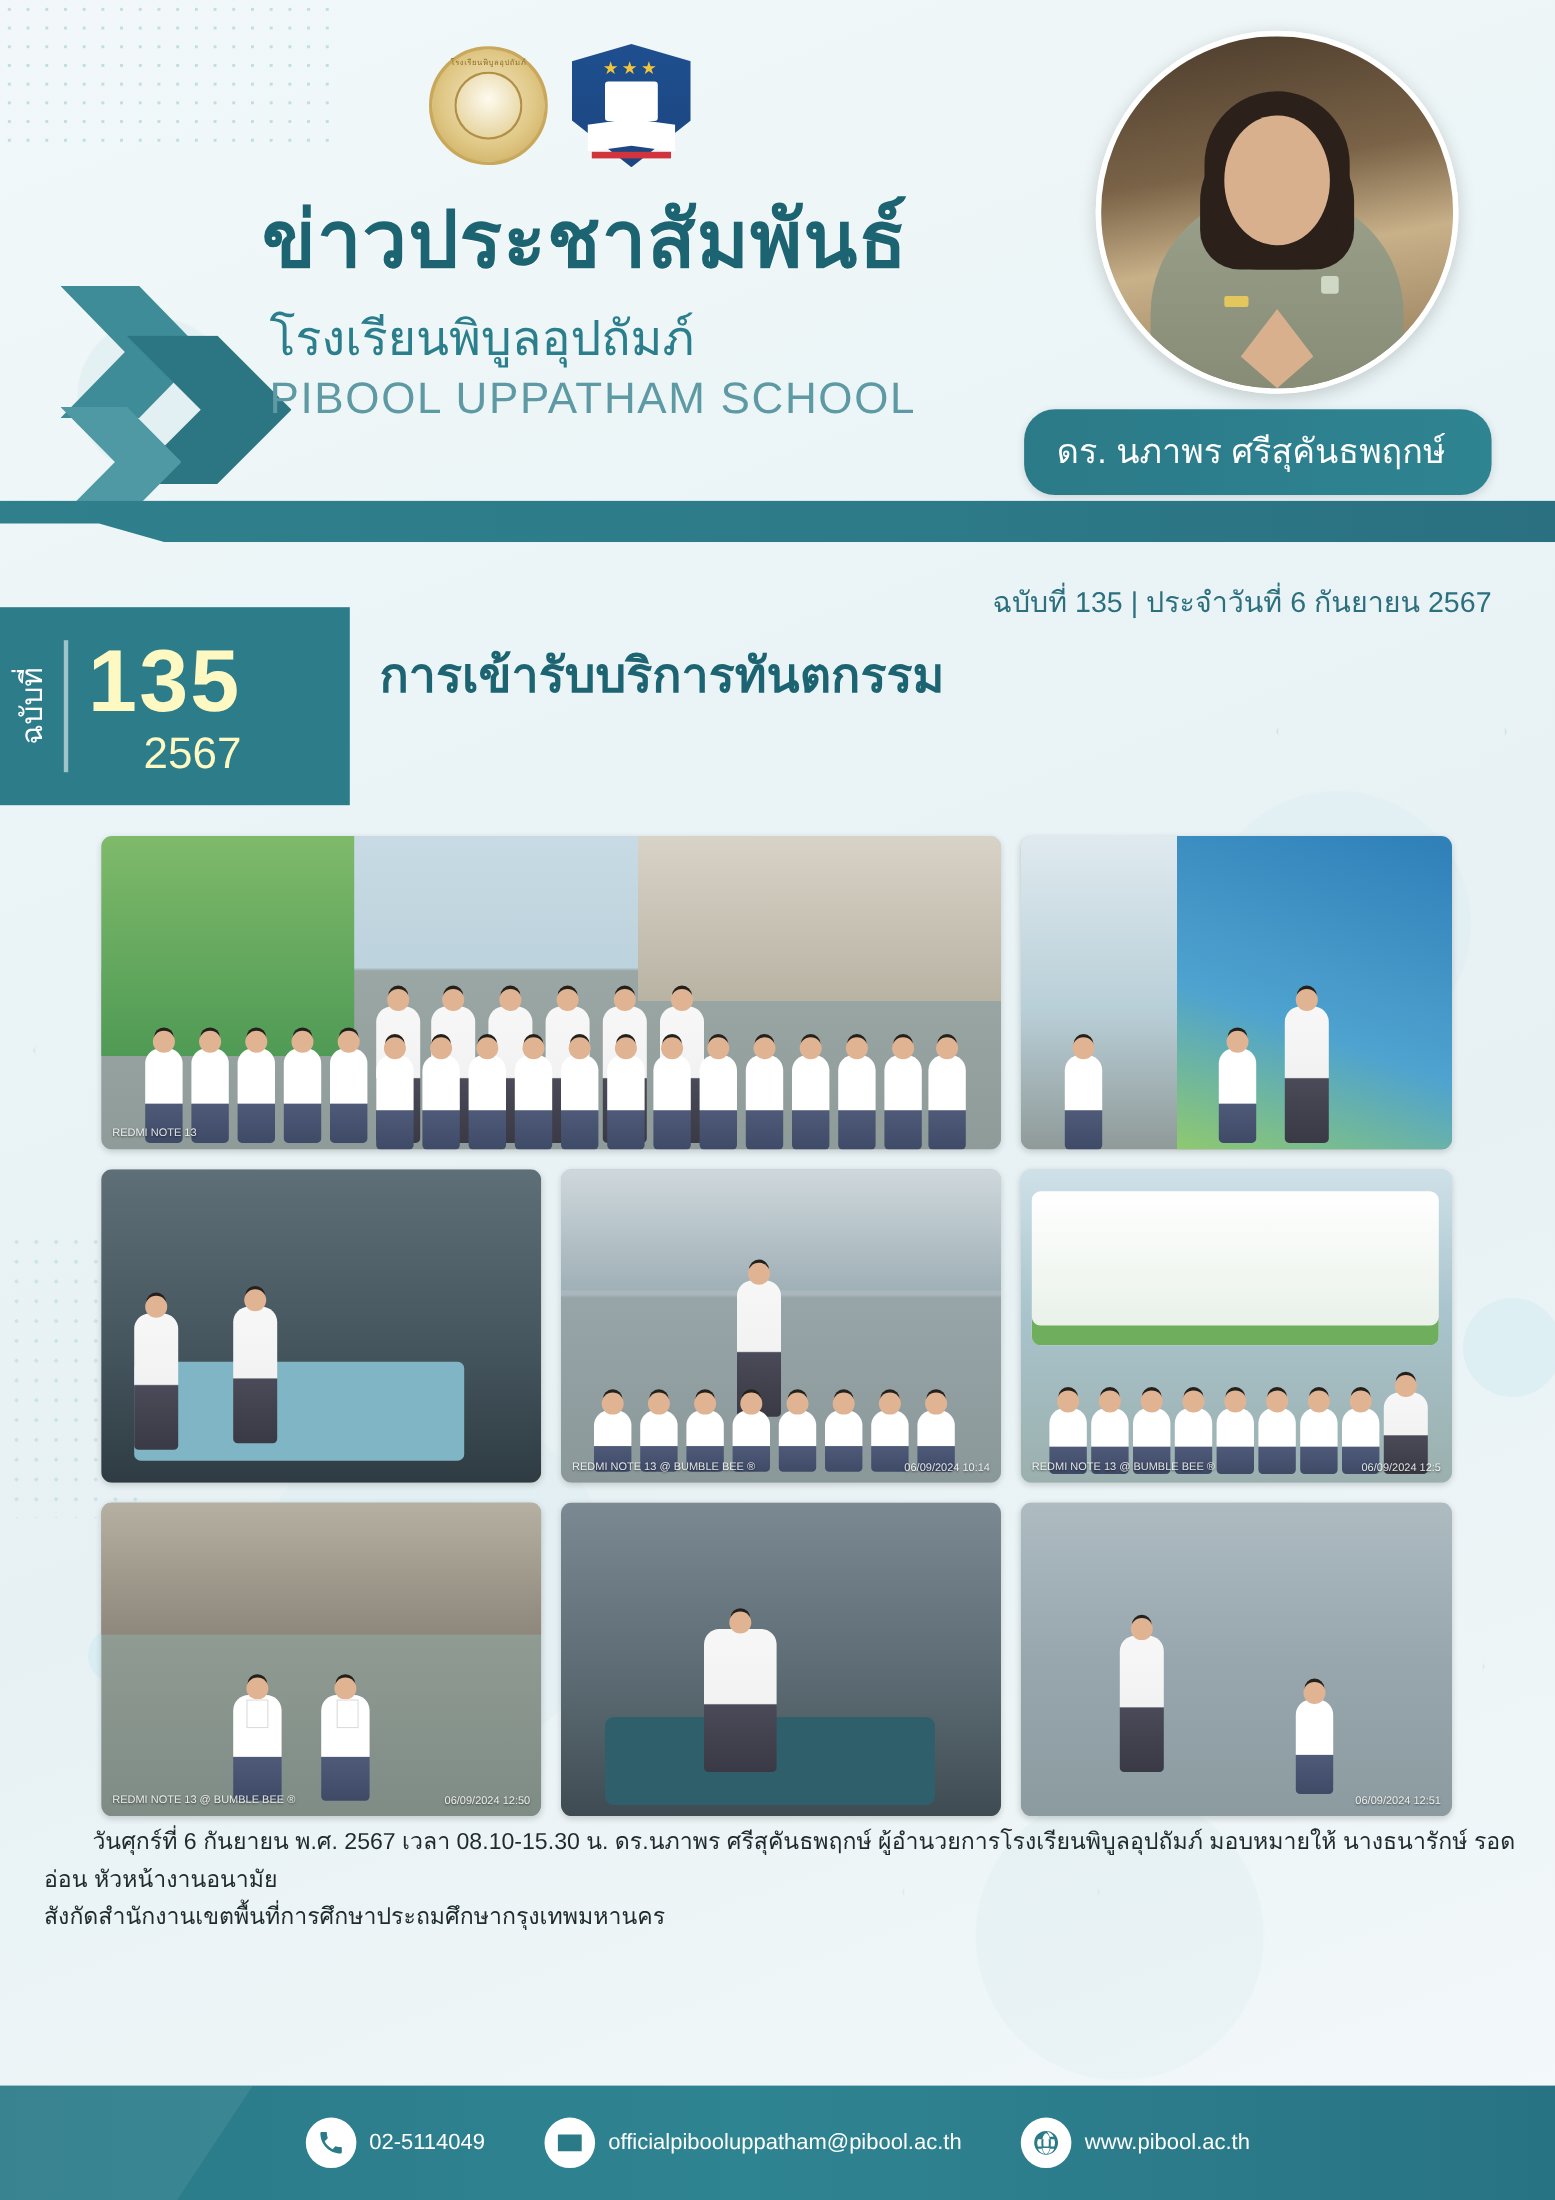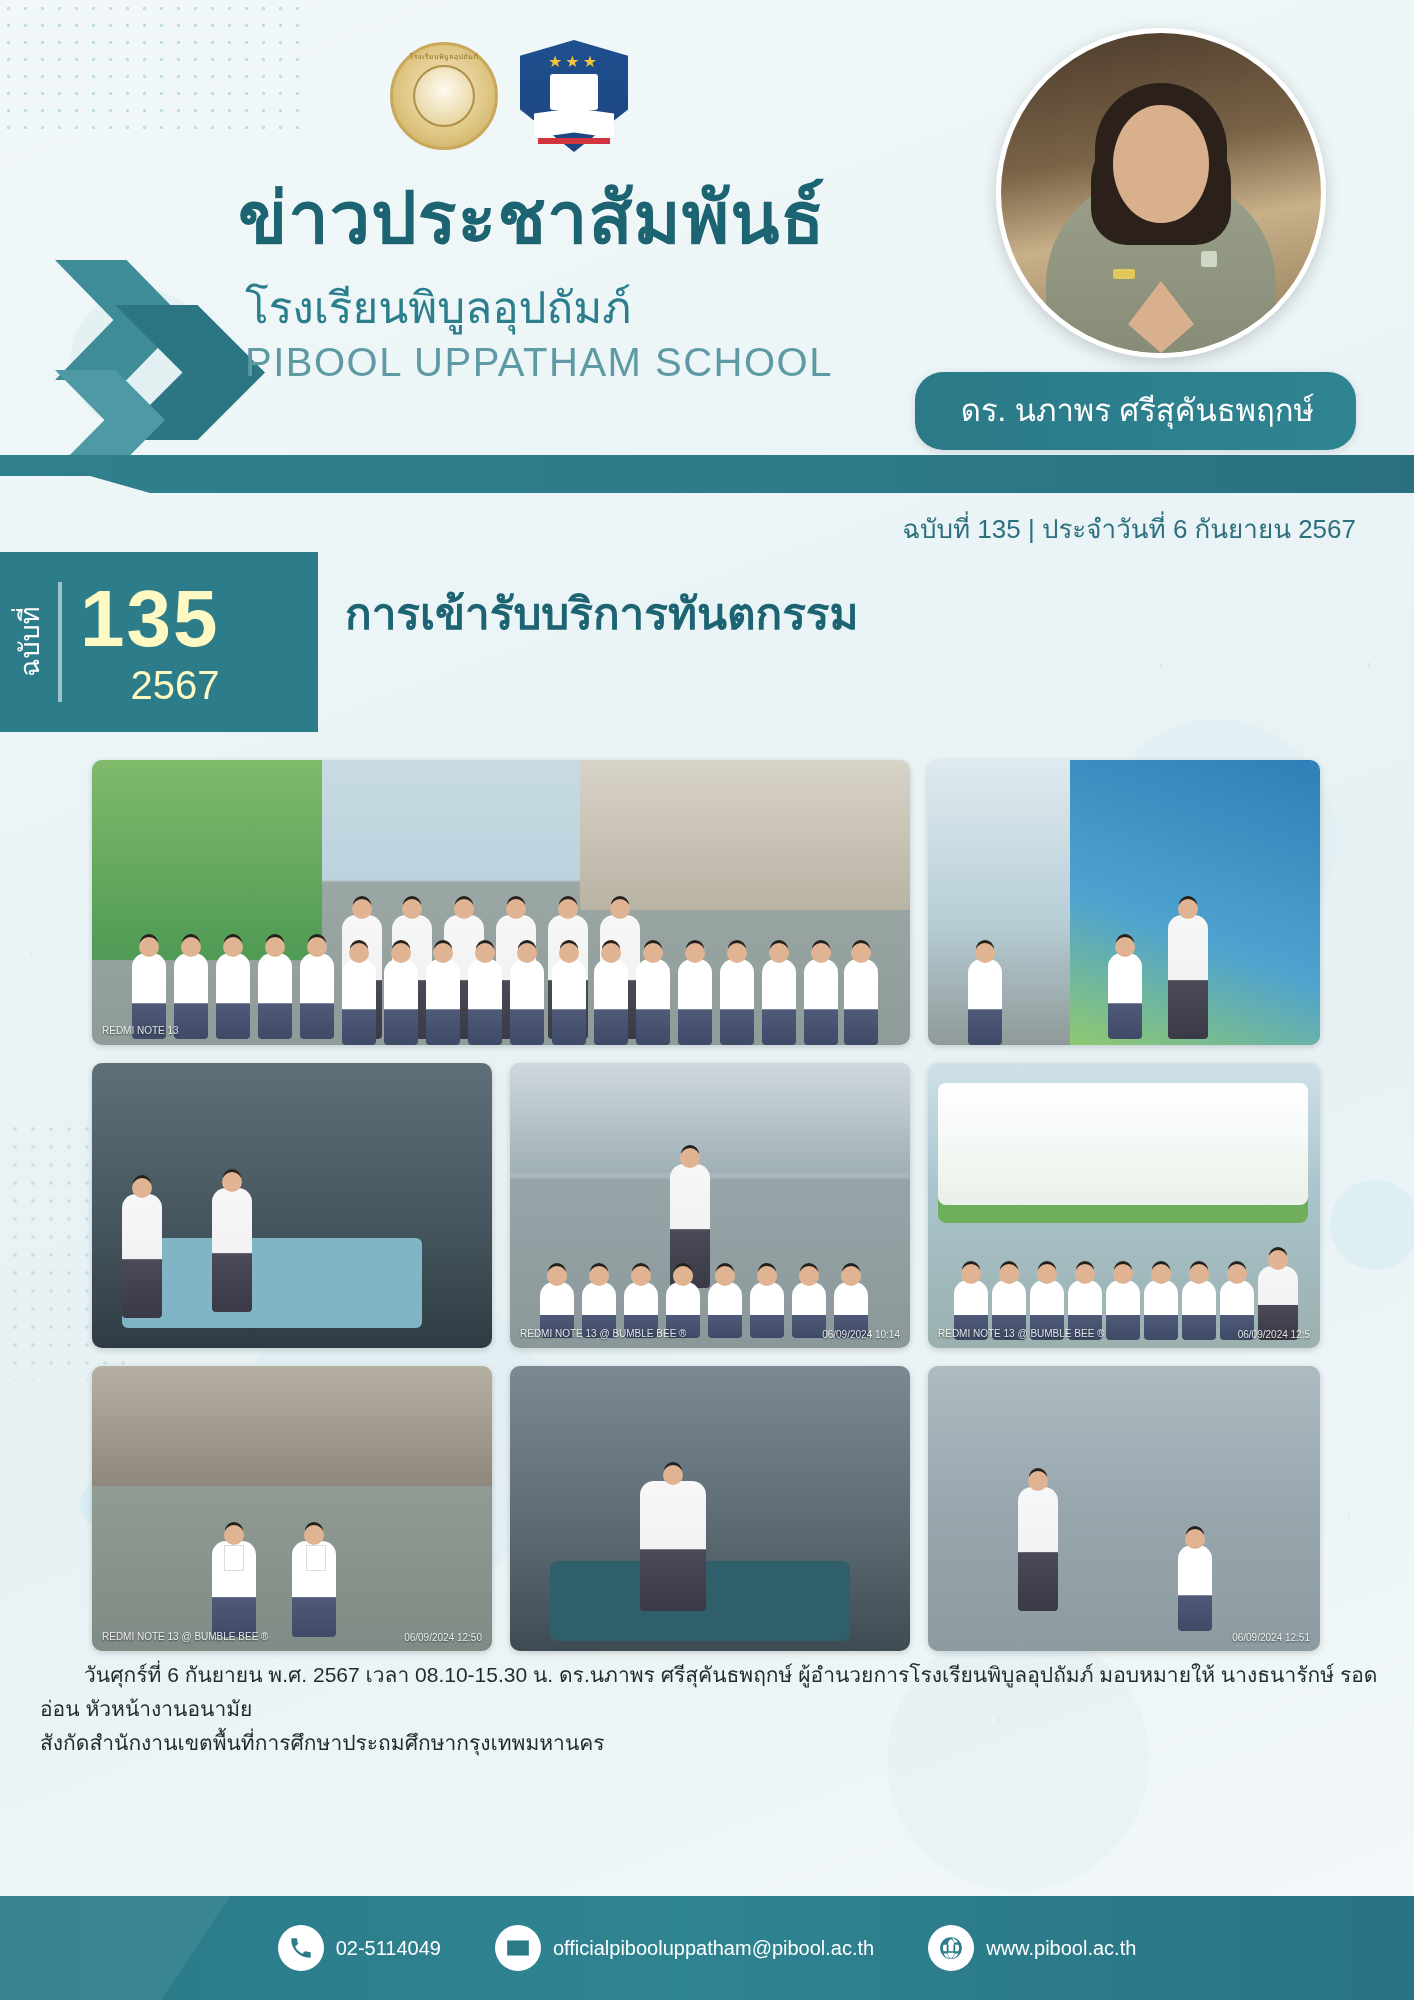--- a/index.html
+++ b/index.html
@@ -197,30 +197,30 @@
   }
   .portrait .badge-l { position:absolute; left:112px; bottom:74px; width:22px; height:10px; background:#e3c75c; border-radius:2px;}
   .portrait .badge-r { position:absolute; right:104px; bottom:86px; width:16px; height:16px; background:#cfd8c4; border-radius:3px;}
 
   .name-plate {
     position: absolute;
     right: 58px; top: 372px;
     background: linear-gradient(90deg, #2b7a88 0%, #2f8492 100%);
     color: #ffffff;
     font-size: 31px;
-    padding: 13px 42px 15px 46px;
+    padding: 13px 42px 15px 30px;
     border-radius: 28px 28px 28px 28px;
     white-space: nowrap;
     box-shadow: 0 2px 8px rgba(0,0,0,.12);
   }
 
   
   .issue-line {
     position: absolute;
-    right: 58px; top: 508px;
+    right: 58px; top: 526px;
     font-size: 26px;
     color: #2c6f7d;
     white-space: nowrap;
   }
 
   
   .issue-block {
     position: absolute;
     left: 0; top: 552px;
     width: 318px; height: 180px;

